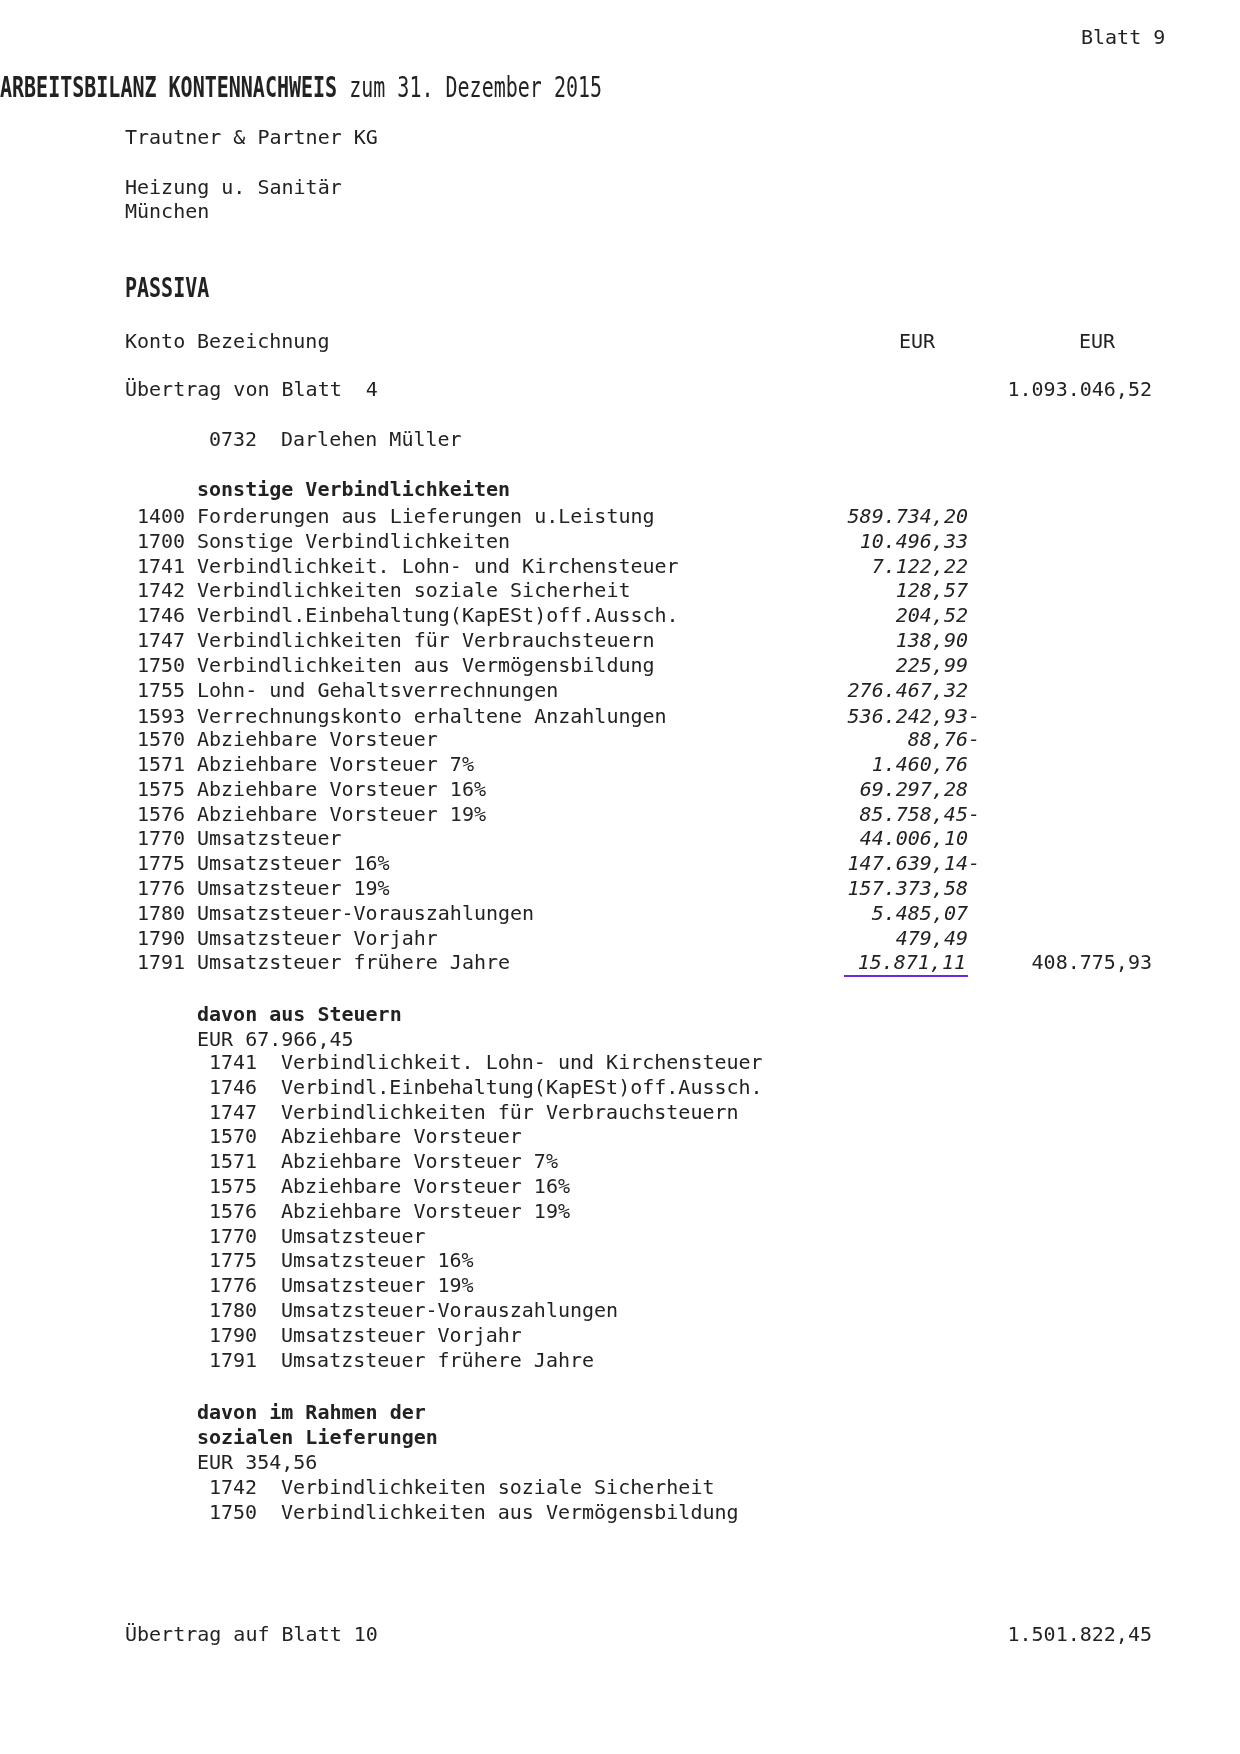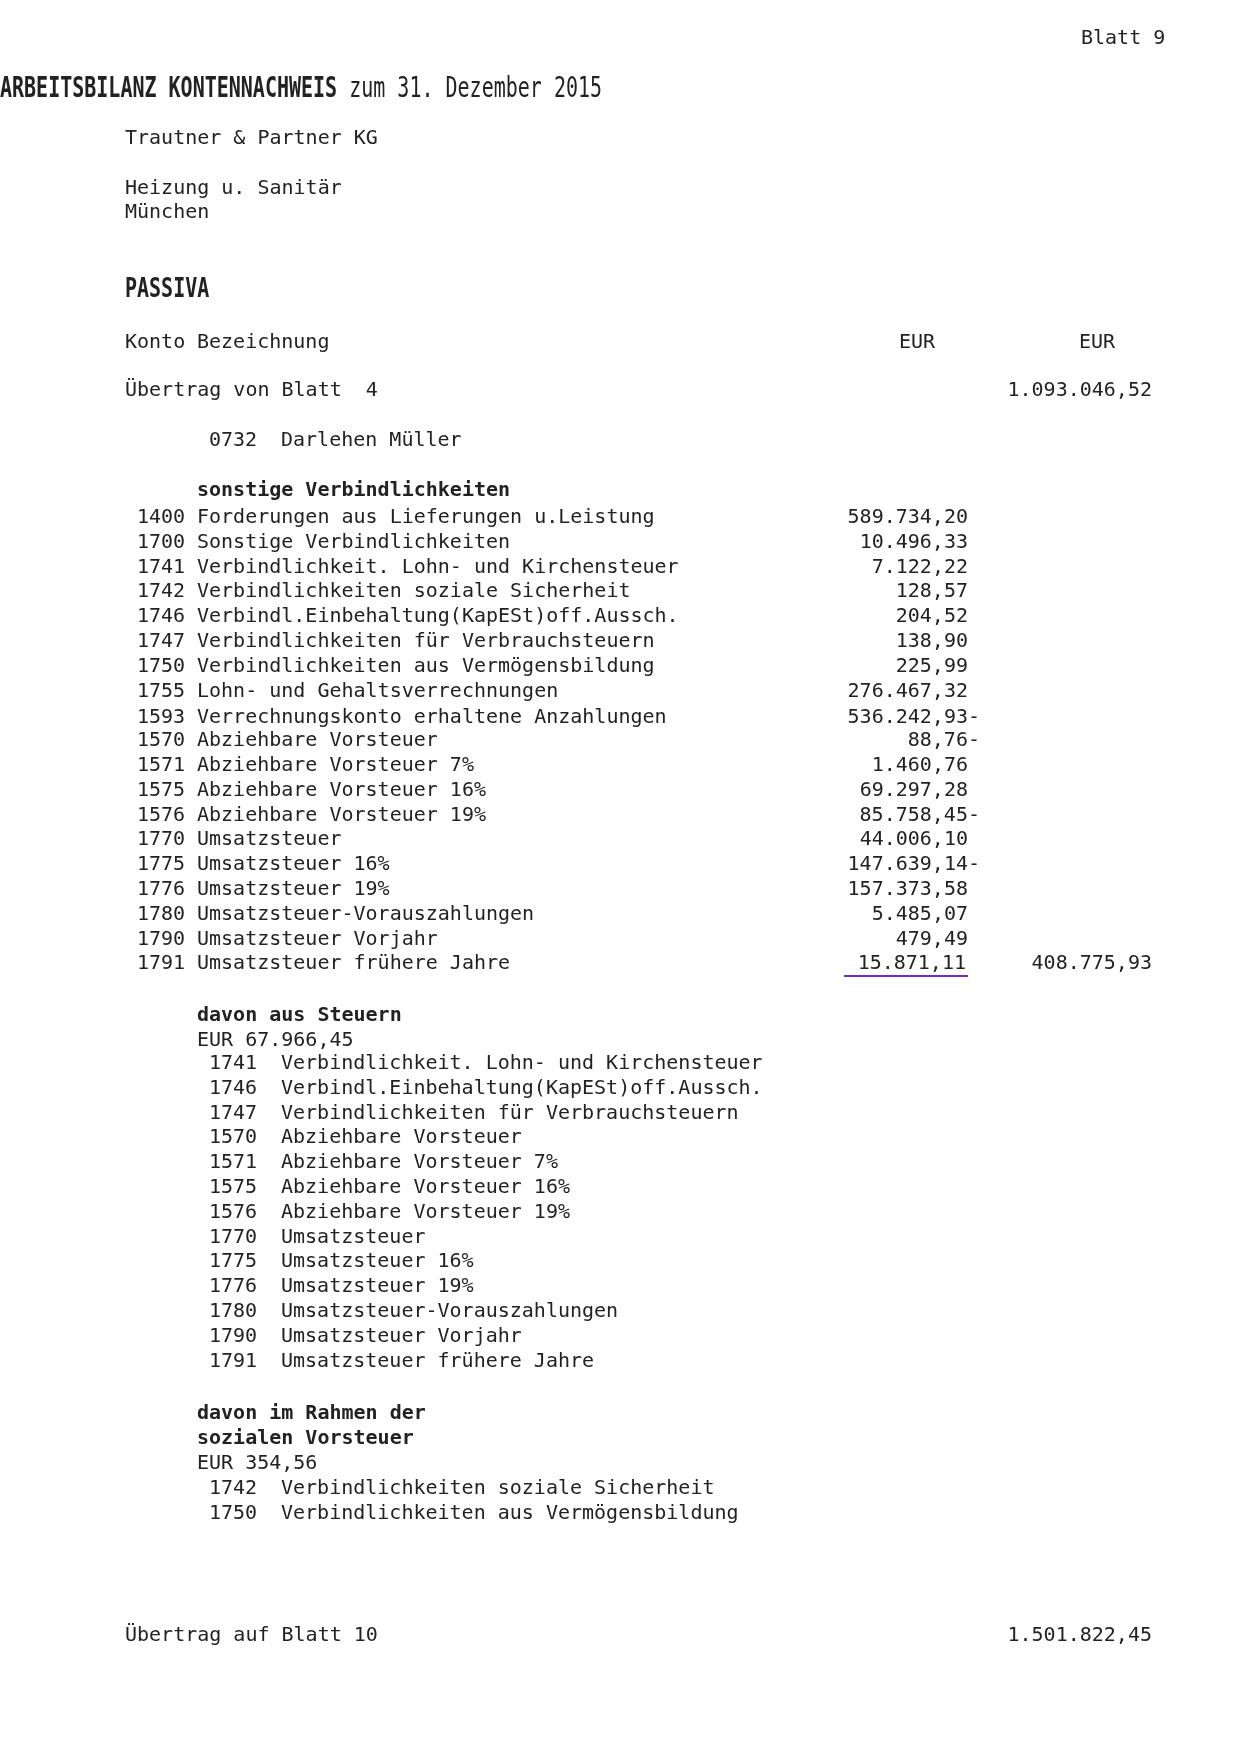--- a/index.html
+++ b/index.html
@@ -15,21 +15,21 @@
   .bold{font-weight:bold;}
   .big{transform:scaleY(1.4);transform-origin:0 0;}
   .big2{transform:scaleY(1.3);transform-origin:0 0;}
   .lm{left:125px;}            
   .konto{left:137px;}         
   .name{left:197px;}          
   .skonto{left:209px;}        
   .sname{left:281px;}         
   .eur1{left:835px;width:100px;text-align:right;}  
   .eur2{left:1015px;width:100px;text-align:right;} 
-  .v1{left:650px;width:318px;text-align:right;}    
+  .v1{left:650px;width:318px;text-align:right;font-style:italic;}    
   .v1.neg{width:330px;}                            
   .v2{left:800px;width:352px;text-align:right;}    
   .blatt{left:1046px;margin-left:35px;}
   .u{border-bottom:2px solid #6d28d9;padding:0 2px 1px 14px;}
 </style>
 </head>
 <body>
 
 <div class="page">
 
@@ -229,21 +229,21 @@
     </div>
   <div class="line" style="top:1348px">
       <span class="c skonto">1791</span>
       <span class="c sname">Umsatzsteuer frühere Jahre</span>
     </div>
 
   <div class="line" style="top:1400px">
     <span class="c name bold">davon im Rahmen der</span>
   </div>
   <div class="line" style="top:1425px">
-    <span class="c name bold">sozialen Vorsteuer</span>
+    <span class="c name bold">sozialen Lieferungen</span>
   </div>
   <div class="line" style="top:1450px">
     <span class="c name">EUR 354,56</span>
   </div>
   <div class="line" style="top:1475px">
       <span class="c skonto">1742</span>
       <span class="c sname">Verbindlichkeiten soziale Sicherheit</span>
     </div>
   <div class="line" style="top:1500px">
       <span class="c skonto">1750</span>

